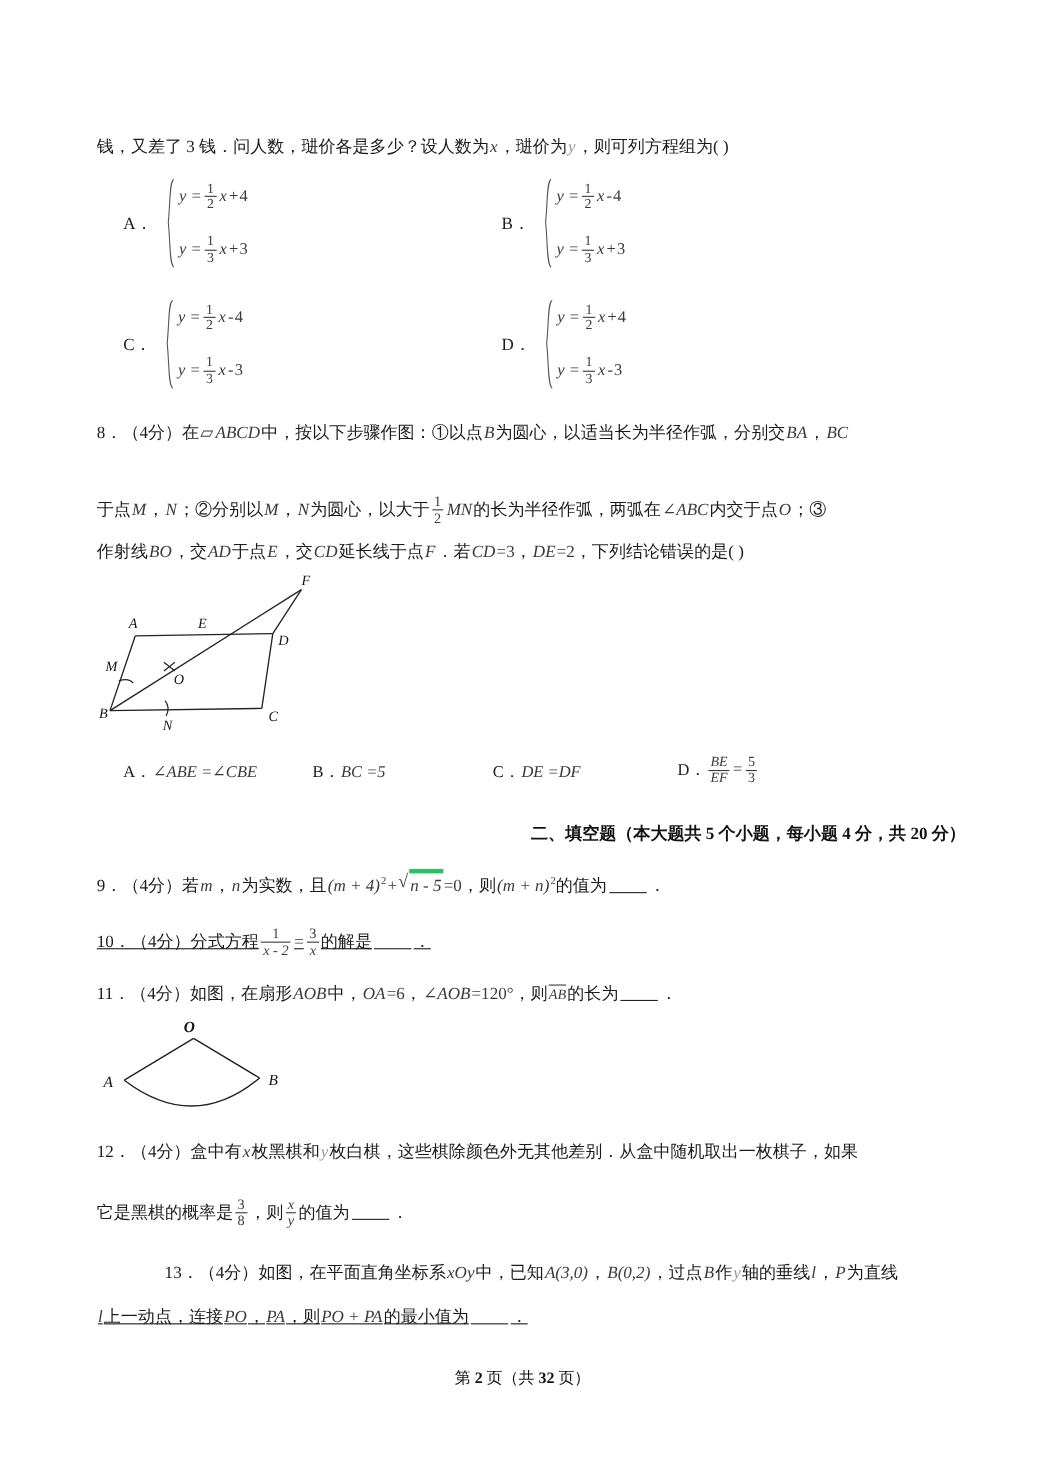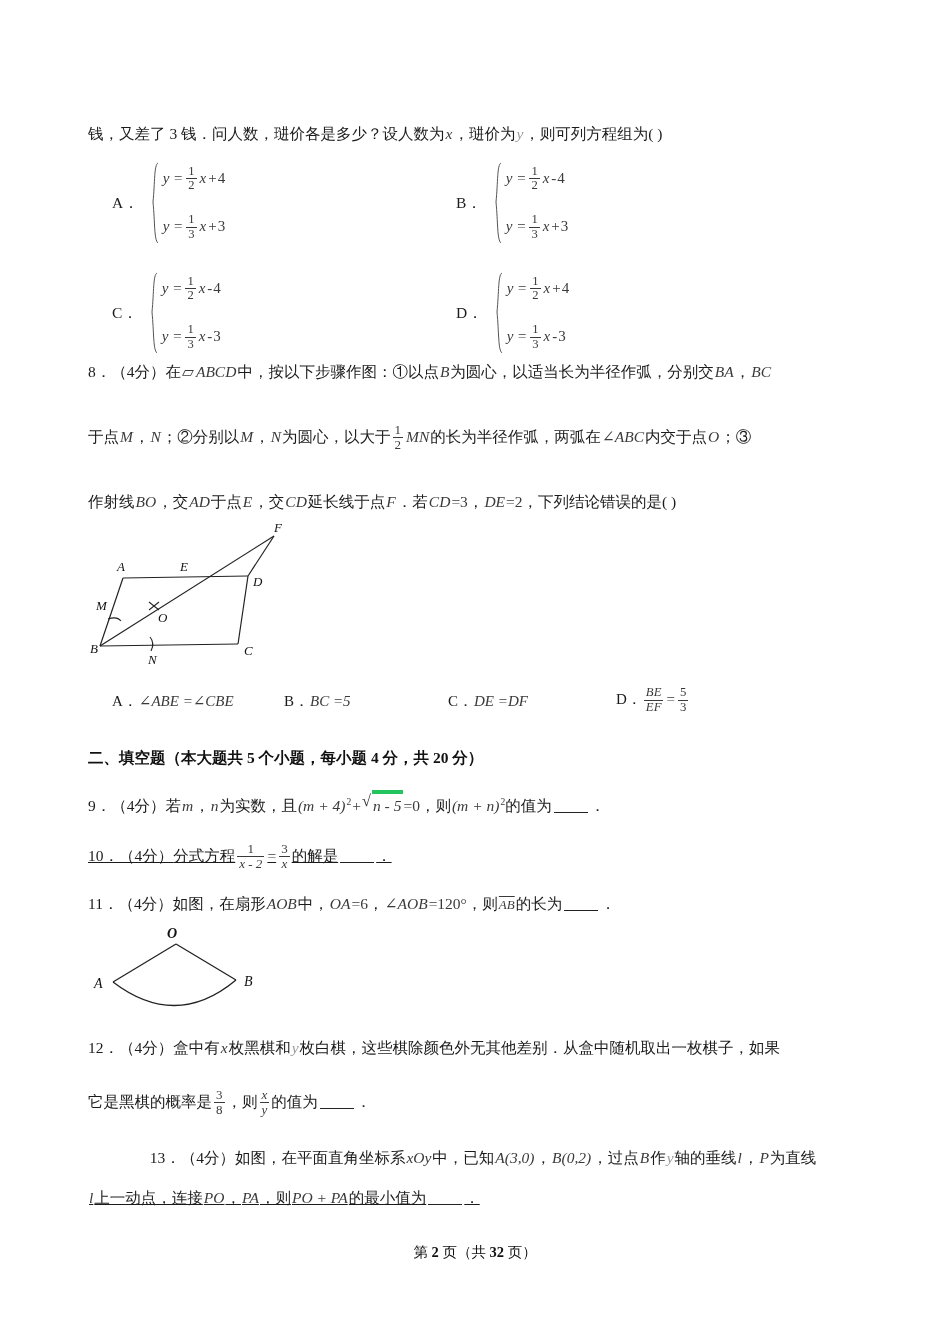--- a/index.html
+++ b/index.html
@@ -90,20 +90,21 @@
     gap: 20px;
     font-size: 15px;
   }
   .eq { white-space: nowrap; color: #3a3a3a; }
 
   
   .section-head {
     font-weight: bold;
     font-size: 15.5px;
     color: #111;
+    text-align: right;
   }
 
   
   .blank {
     display: inline-block;
     width: 34px;
     border-bottom: 1.4px solid #222;
     vertical-align: -2px;
     margin: 0 2px;
   }
@@ -218,25 +219,25 @@
           <span class="eq">
             <span class="mi">y =</span><span class="frac"><span class="num mn">1</span><span class="den mn">2</span></span><span class="mi">x</span><span class="op">+</span><span class="mn">4</span>
           </span>
           <span class="eq">
             <span class="mi">y =</span><span class="frac"><span class="num mn">1</span><span class="den mn">3</span></span><span class="mi">x</span><span class="op">-</span><span class="mn">3</span>
           </span>
         </span>
       </div>
     </div>
 
-    <div class="qline abs" style="left:0; top:360px; width:790px;">
+    <div class="qline abs" style="left:0; top:382px; width:790px;">
       <span>8．</span><span>（4分）</span><span class="cn">在</span><span class="mi">▱</span><span class="mi">ABCD</span><span class="cn">中，按以下步骤作图：①以点</span><span class="mi">B</span><span class="cn">为圆心，以适当长为半径作弧，分别交</span><span class="mi">BA</span><span class="cn">，</span><span class="mi">BC</span>
     </div>
 
-    <div class="qline abs" style="left:0; top:423px; width:790px;">
+    <div class="qline abs" style="left:0; top:449px; width:790px;">
       <span class="cn">于点</span><span class="mi">M</span><span class="cn">，</span><span class="mi">N</span><span class="cn">；②分别以</span><span class="mi">M</span><span class="cn">，</span><span class="mi">N</span><span class="cn">为圆心，以大于</span><span class="frac"><span class="num mn">1</span><span class="den mn">2</span></span><span class="mi">MN</span><span class="cn">的长为半径作弧，两弧在</span><span class="mi">∠ABC</span><span class="cn">内交于点</span><span class="mi">O</span><span class="cn">；③</span>
     </div>
 
     <div class="qline abs" style="left:0; top:490px; width:790px;">
       <span class="cn">作射线</span><span class="mi">BO</span><span class="cn">，交</span><span class="mi">AD</span><span class="cn">于点</span><span class="mi">E</span><span class="cn">，交</span><span class="mi">CD</span><span class="cn">延长线于点</span><span class="mi">F</span><span class="cn">．若</span><span class="mi">CD</span><span class="mn">=3</span><span class="cn">，</span><span class="mi">DE</span><span class="mn">=2</span><span class="cn">，下列结论错误的是(        )</span>
     </div>
 
     <div class="figure abs" style="left:0px; top:516px;">
       <svg width="230" height="150" viewBox="0 0 230 150">
 

